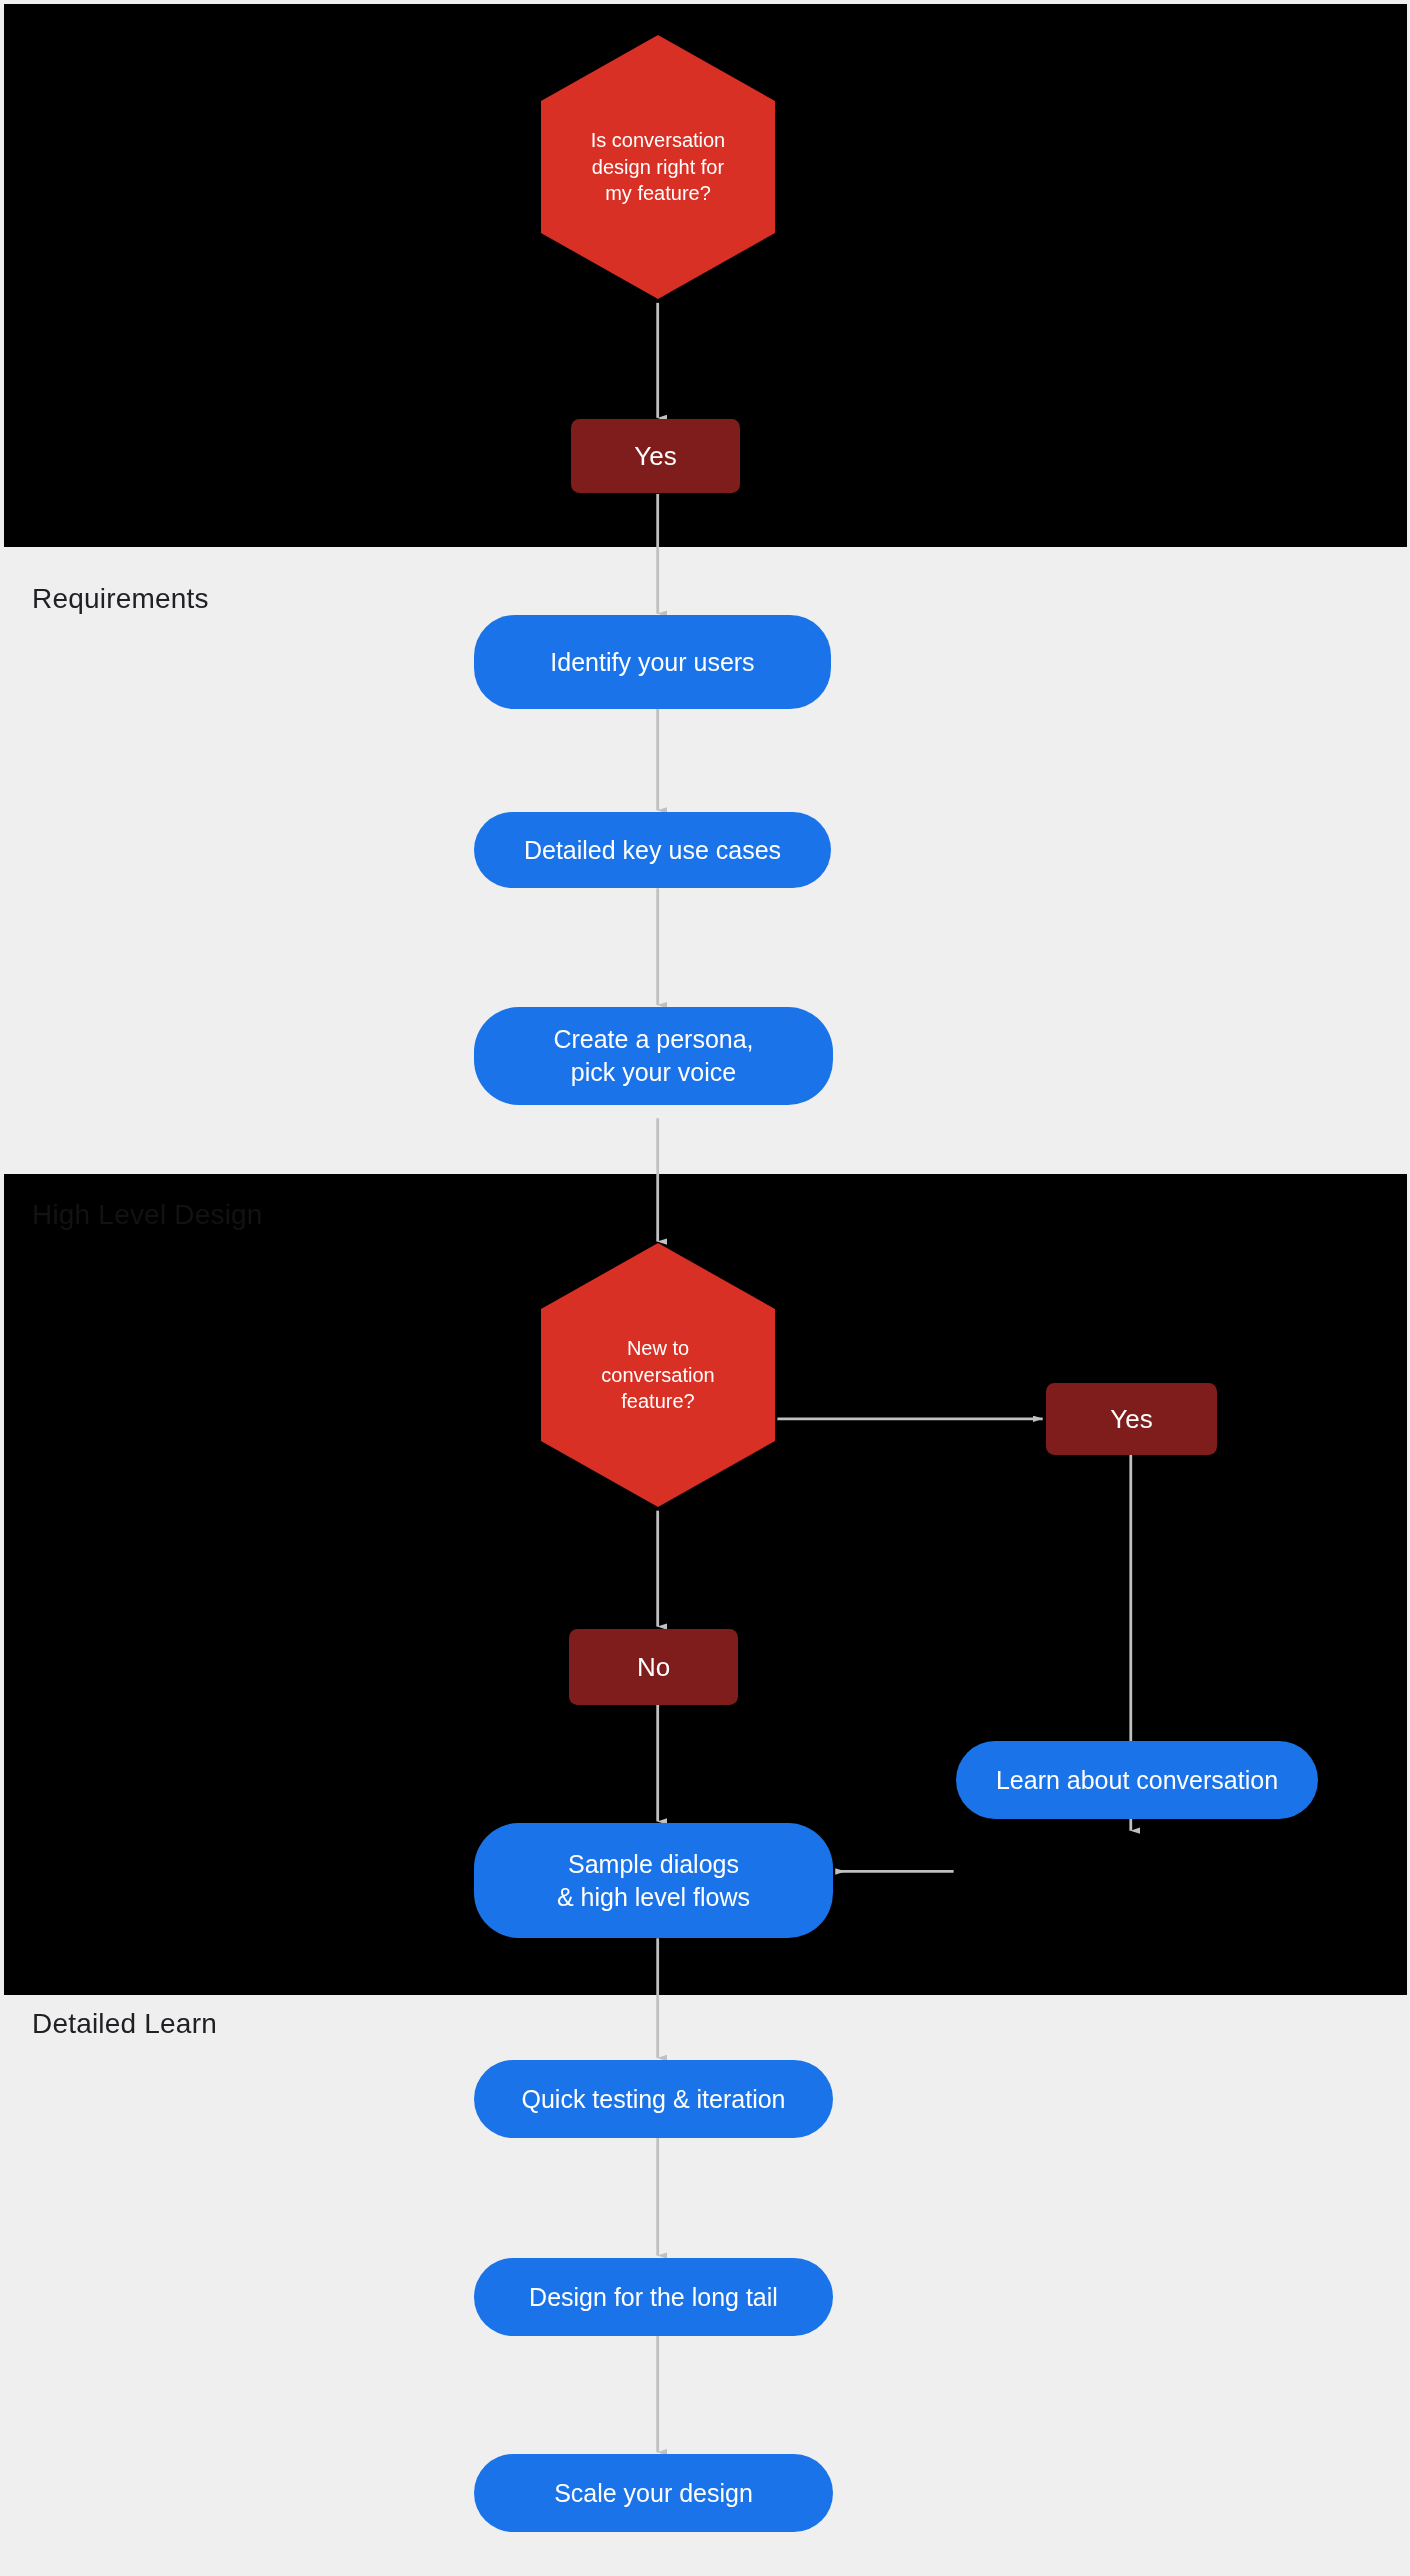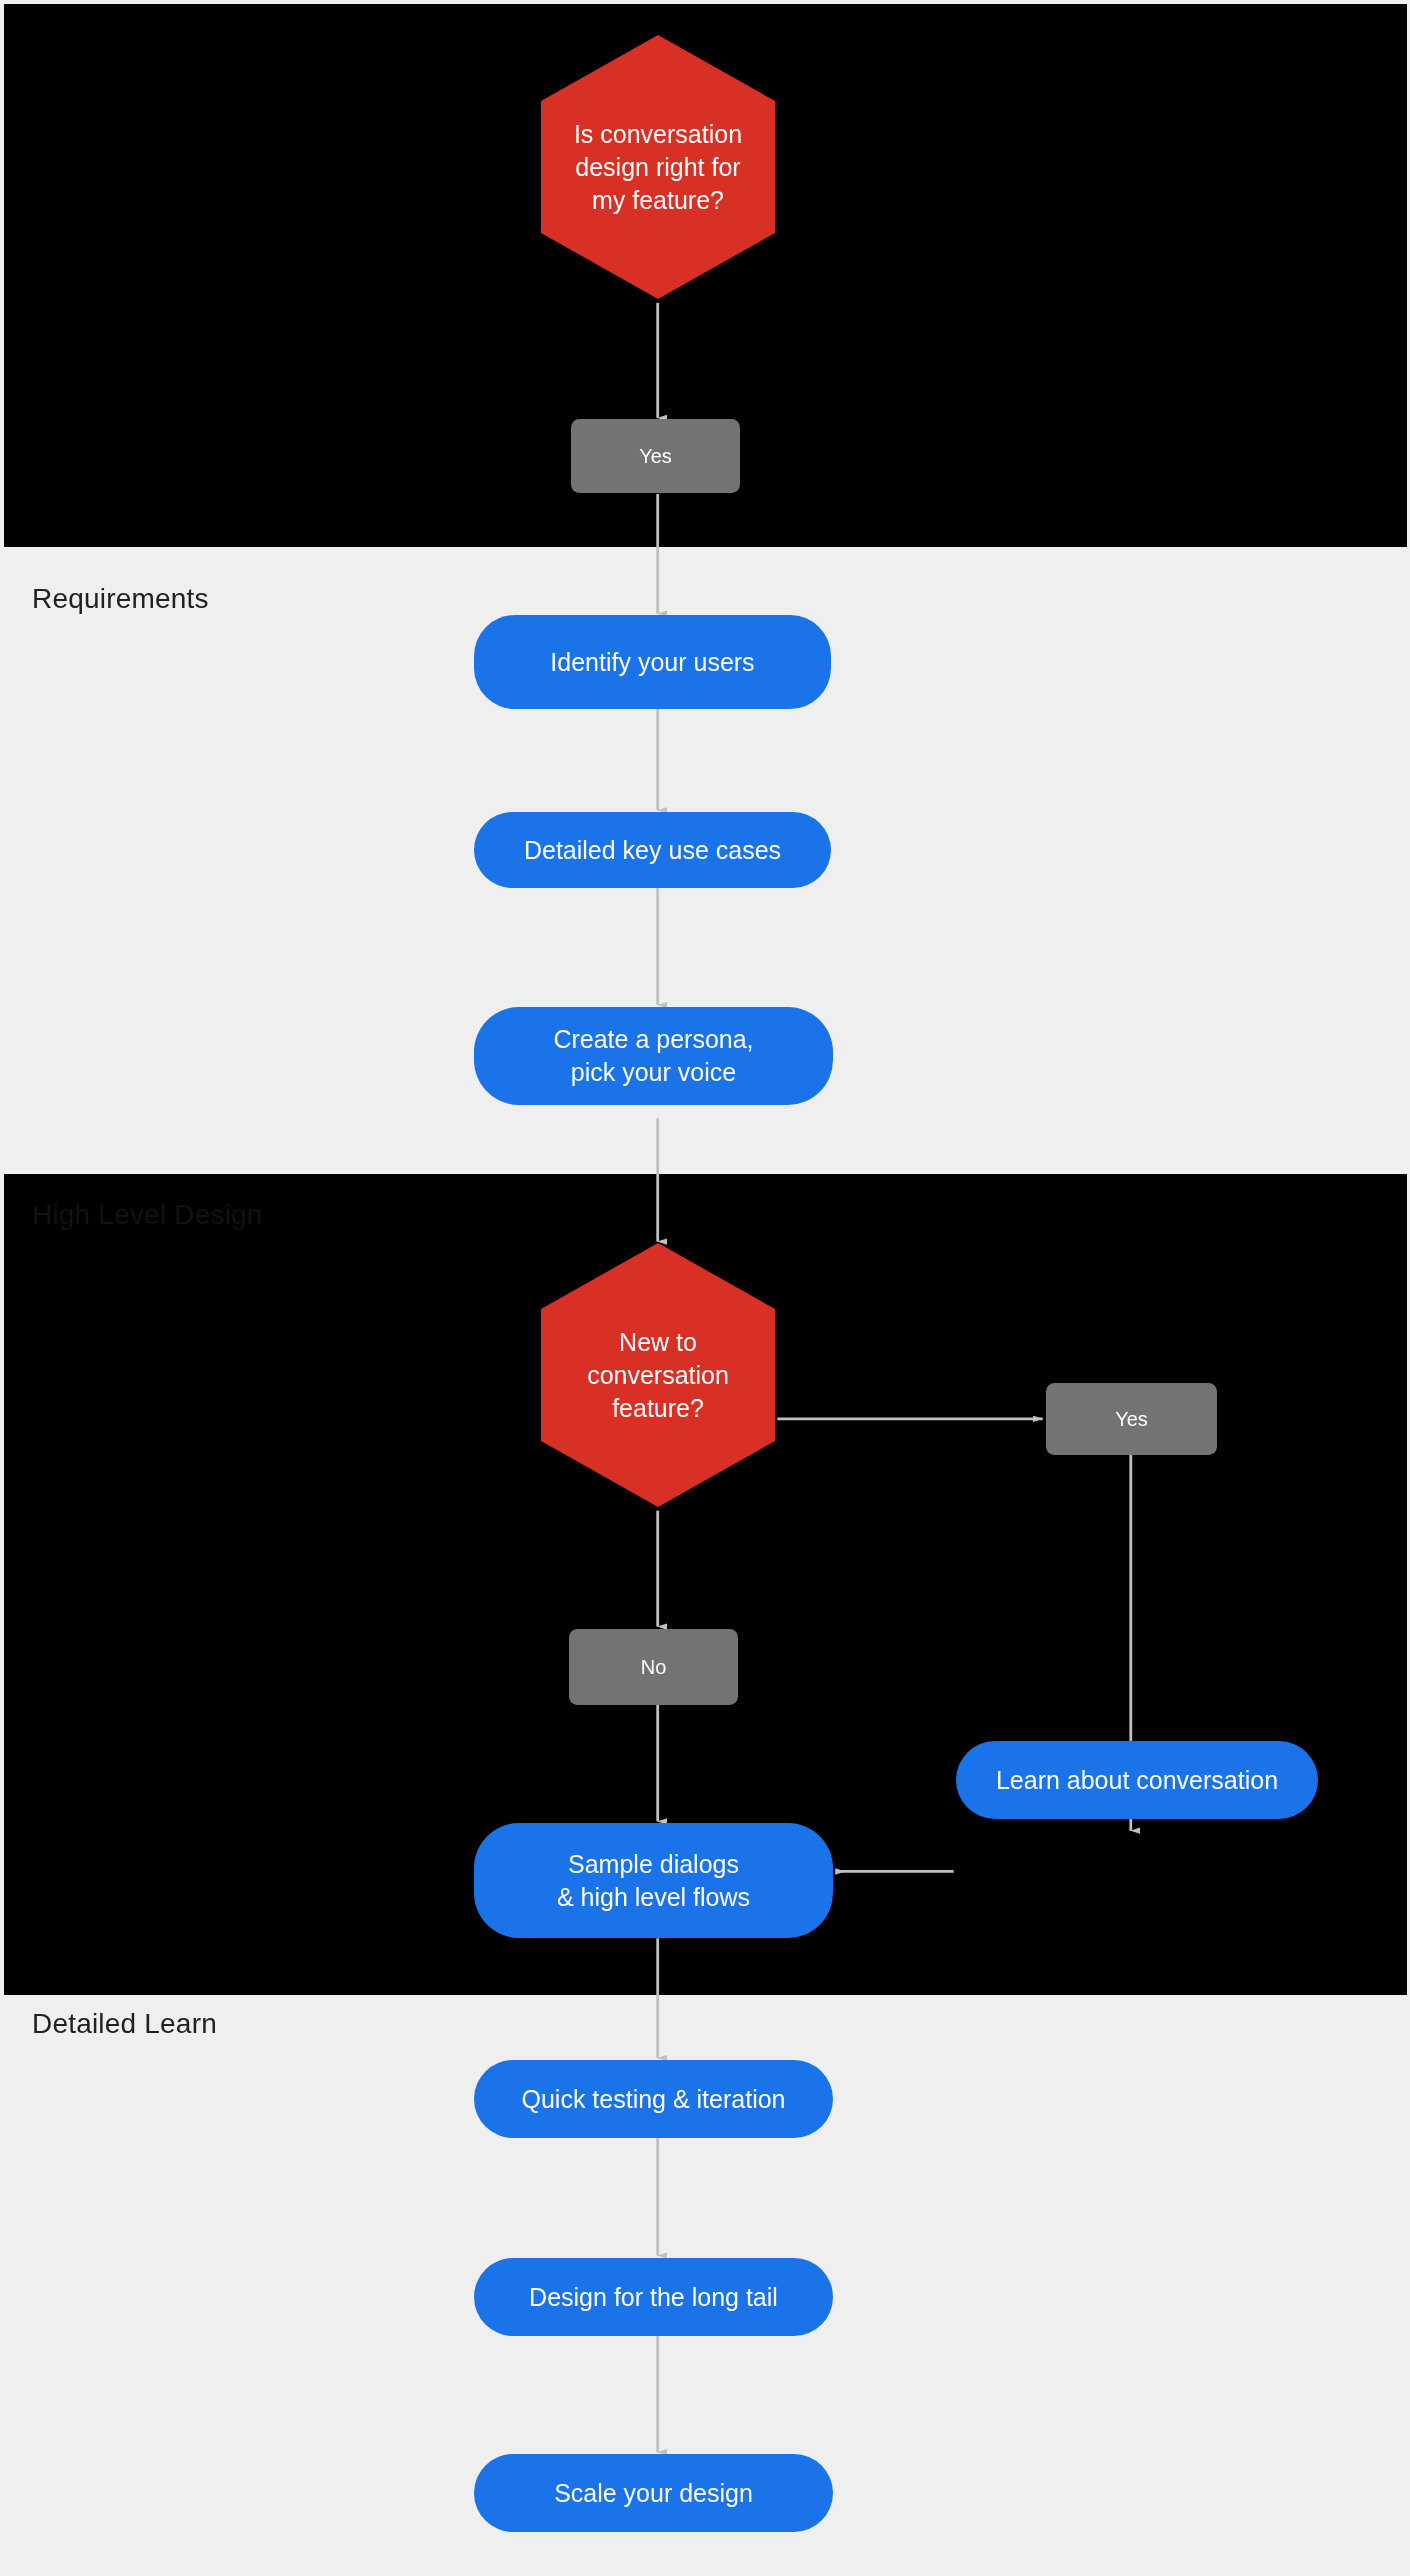--- a/index.html
+++ b/index.html
@@ -73,30 +73,30 @@
   }
   .node-text {
     white-space: pre-line;
     line-height: 1.32;
   }
 
   
   .hex {
     background: #D93025;
     clip-path: polygon(50% 0%, 100% 25%, 100% 75%, 50% 100%, 0% 75%, 0% 25%);
-    font-size: 25px;
+    font-size: 20px;
     font-weight: 500;
     padding: 0 24px;
   }
 
   
   .chip {
-    background: #737373;
+    background: #7f1d1d;
     border-radius: 8.4px;
-    font-size: 20px;
+    font-size: 26px;
     font-weight: 500;
   }
 
   
   .pill {
     background: #1A73E8;
     border-radius: 41px;
     font-size: 25px;
     font-weight: 500;
     padding: 0 22px;

